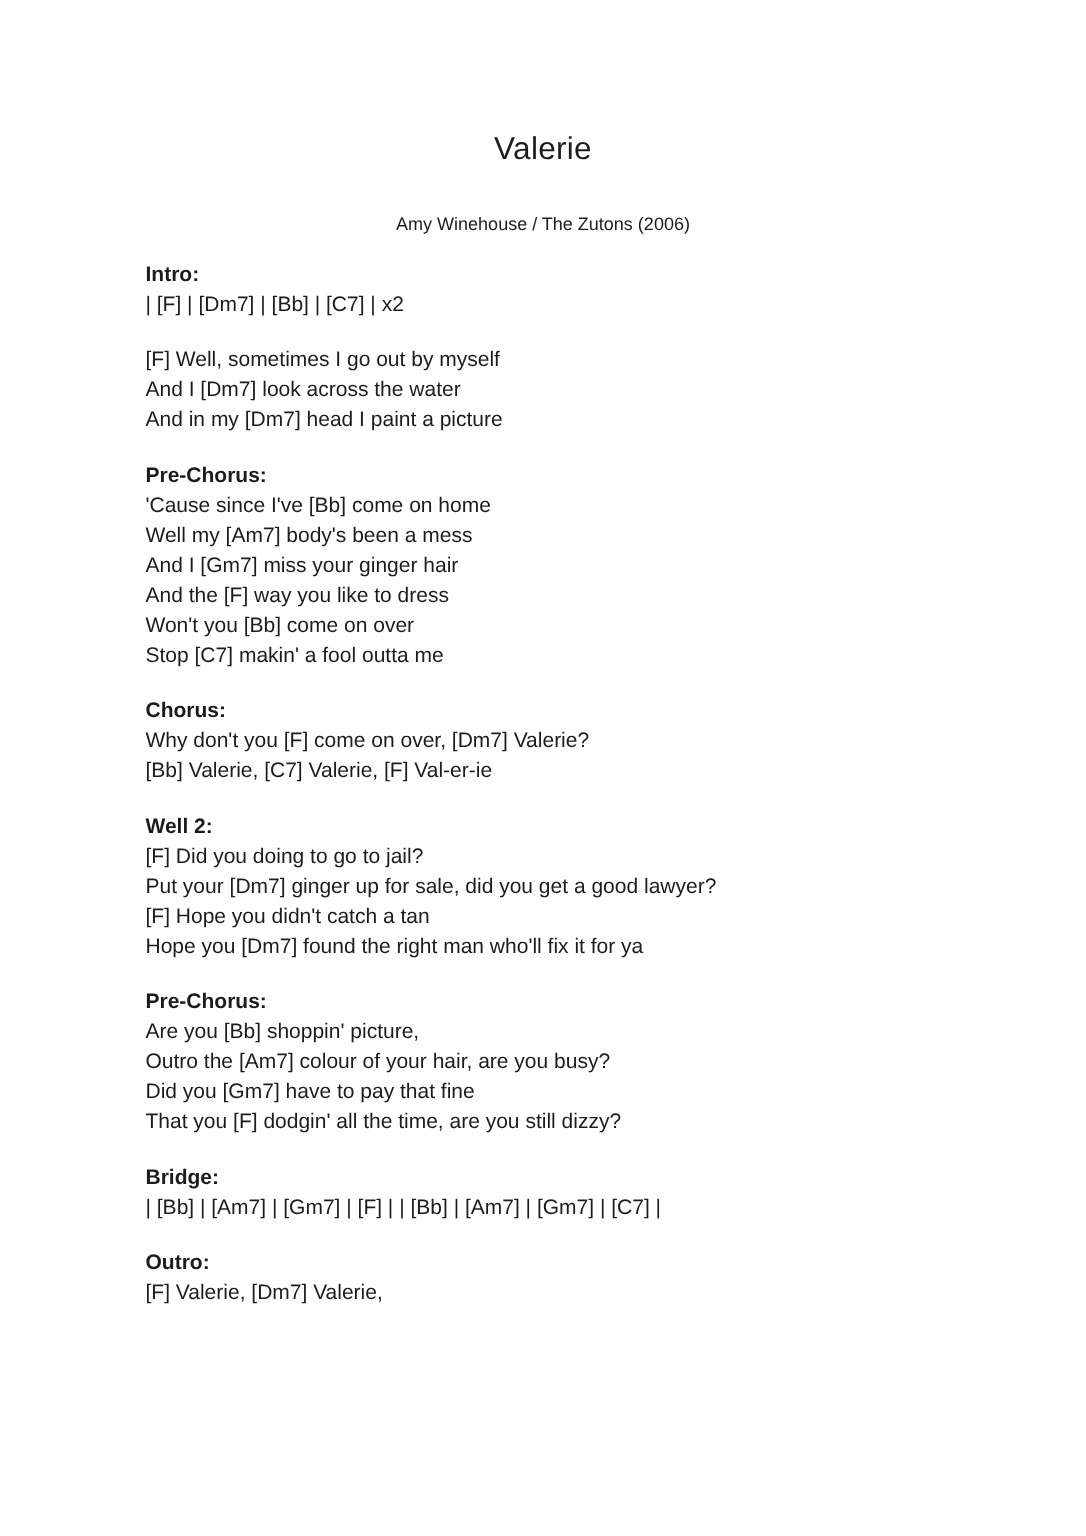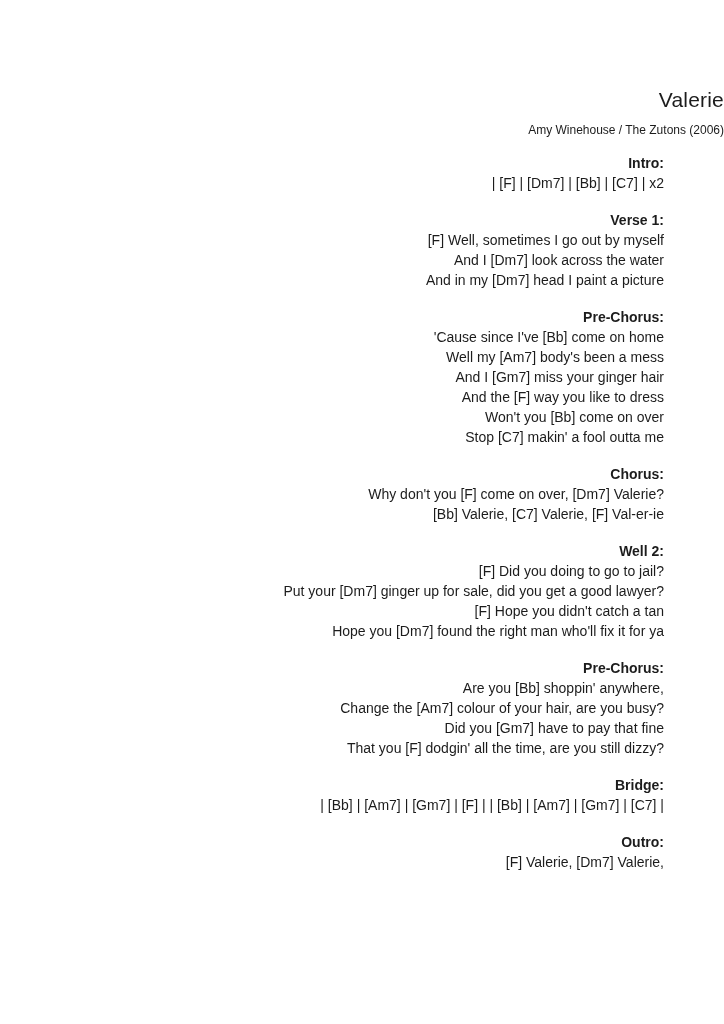--- a/index.html
+++ b/index.html
@@ -1,15 +1,15 @@
 <!DOCTYPE html>
 <html><head>
 <meta charset="utf-8">
 <style>
-  * { margin: 0; padding: 0; box-sizing: border-box; text-align: right; }
+  * { margin: 0; padding: 0; box-sizing: border-box; }
 
   html, body {
     width: 724px;
     height: 1024px;
     background: #ffffff;
     font-family: "Liberation Sans", "DejaVu Sans", sans-serif;
     color: #1c1c1c;
     overflow: hidden;
   }
 
@@ -25,21 +25,21 @@
   }
 
   .song-title {
     font-size: 21px;
     line-height: 24px;
     font-weight: 400;
     letter-spacing: 0.2px;
   }
 
   .song-artist {
-    margin-top: 11px;
+    margin-top: 30px;
     font-size: 12px;
     line-height: 14px;
     font-weight: 400;
   }
 
   .song-meta {
     margin-top: 15px;
     font-size: 12px;
     line-height: 14px;
     font-weight: 400;
@@ -77,21 +77,20 @@
     <h1 class="song-title">Valerie</h1>
     <div class="song-artist">Amy Winehouse / The Zutons (2006)</div>
   </header>
 
   <main class="song-sections">
       <section class="song-section">
         <h2 class="section-heading">Intro:</h2>
         <p class="lyric-line">| [F] | [Dm7] | [Bb] | [C7] | x2</p>
       </section>
       <section class="song-section">
-        <h2 class="section-heading">Verse 1:</h2>
         <p class="lyric-line">[F] Well, sometimes I go out by myself</p>
         <p class="lyric-line">And I [Dm7] look across the water</p>
         <p class="lyric-line">And in my [Dm7] head I paint a picture</p>
       </section>
       <section class="song-section">
         <h2 class="section-heading">Pre-Chorus:</h2>
         <p class="lyric-line">'Cause since I've [Bb] come on home</p>
         <p class="lyric-line">Well my [Am7] body's been a mess</p>
         <p class="lyric-line">And I [Gm7] miss your ginger hair</p>
         <p class="lyric-line">And the [F] way you like to dress</p>
@@ -105,22 +104,22 @@
       </section>
       <section class="song-section">
         <h2 class="section-heading">Well 2:</h2>
         <p class="lyric-line">[F] Did you doing to go to jail?</p>
         <p class="lyric-line">Put your [Dm7] ginger up for sale, did you get a good lawyer?</p>
         <p class="lyric-line">[F] Hope you didn't catch a tan</p>
         <p class="lyric-line">Hope you [Dm7] found the right man who'll fix it for ya</p>
       </section>
       <section class="song-section">
         <h2 class="section-heading">Pre-Chorus:</h2>
-        <p class="lyric-line">Are you [Bb] shoppin' anywhere,</p>
-        <p class="lyric-line">Change the [Am7] colour of your hair, are you busy?</p>
+        <p class="lyric-line">Are you [Bb] shoppin' picture,</p>
+        <p class="lyric-line">Outro the [Am7] colour of your hair, are you busy?</p>
         <p class="lyric-line">Did you [Gm7] have to pay that fine</p>
         <p class="lyric-line">That you [F] dodgin' all the time, are you still dizzy?</p>
       </section>
       <section class="song-section">
         <h2 class="section-heading">Bridge:</h2>
         <p class="lyric-line">| [Bb] | [Am7] | [Gm7] | [F] | | [Bb] | [Am7] | [Gm7] | [C7] |</p>
       </section>
       <section class="song-section">
         <h2 class="section-heading">Outro:</h2>
         <p class="lyric-line">[F] Valerie, [Dm7] Valerie,</p>

